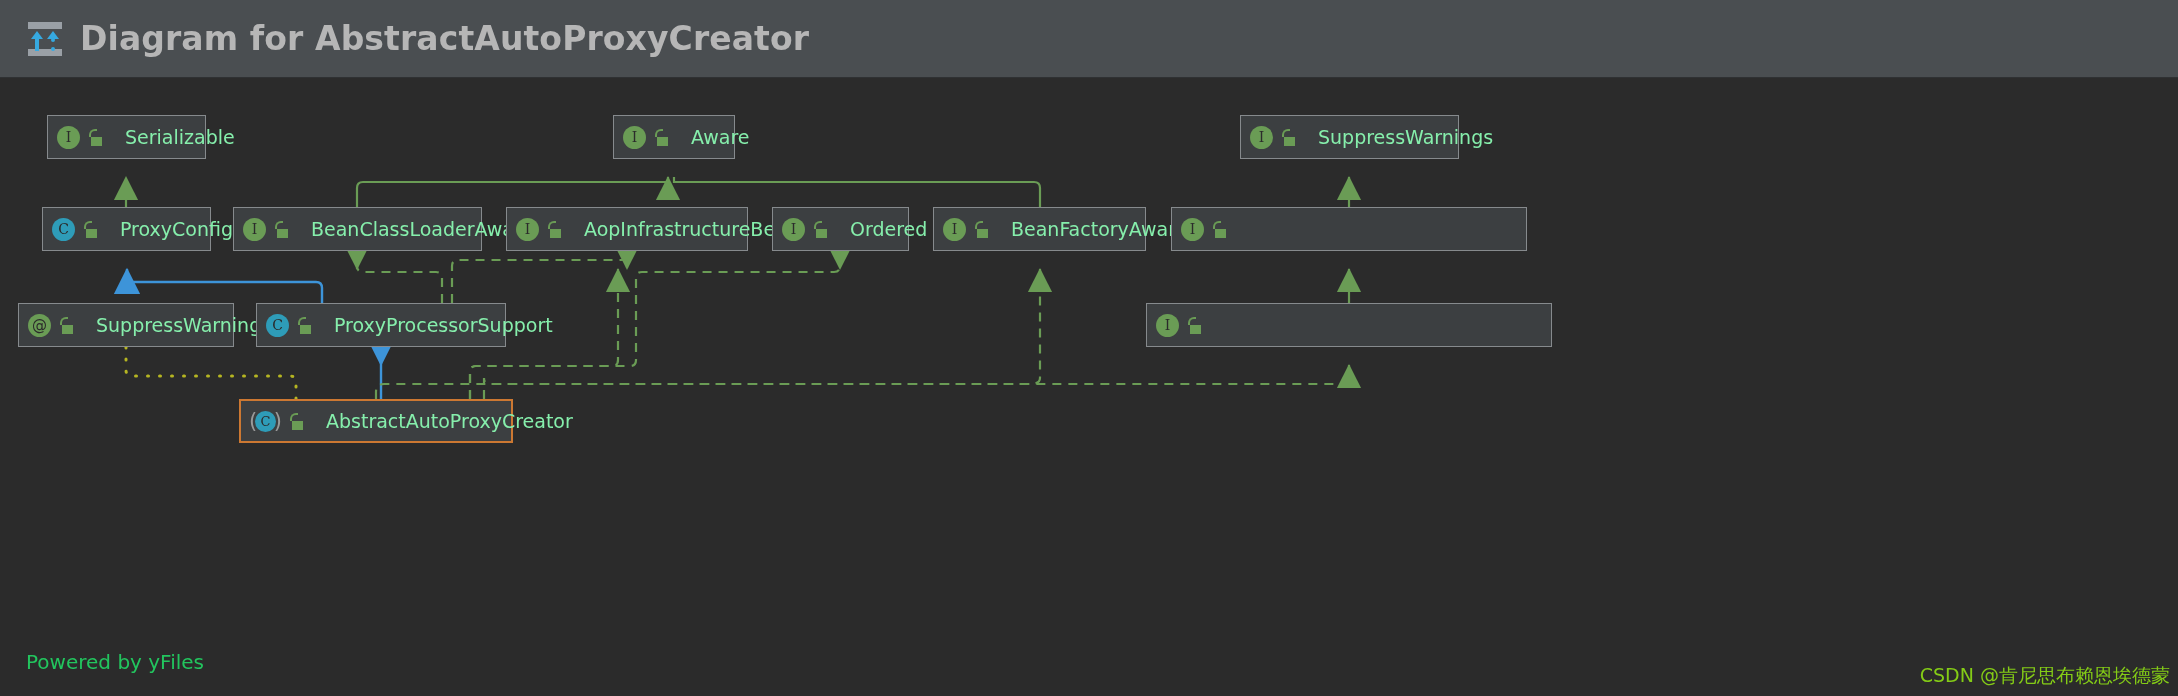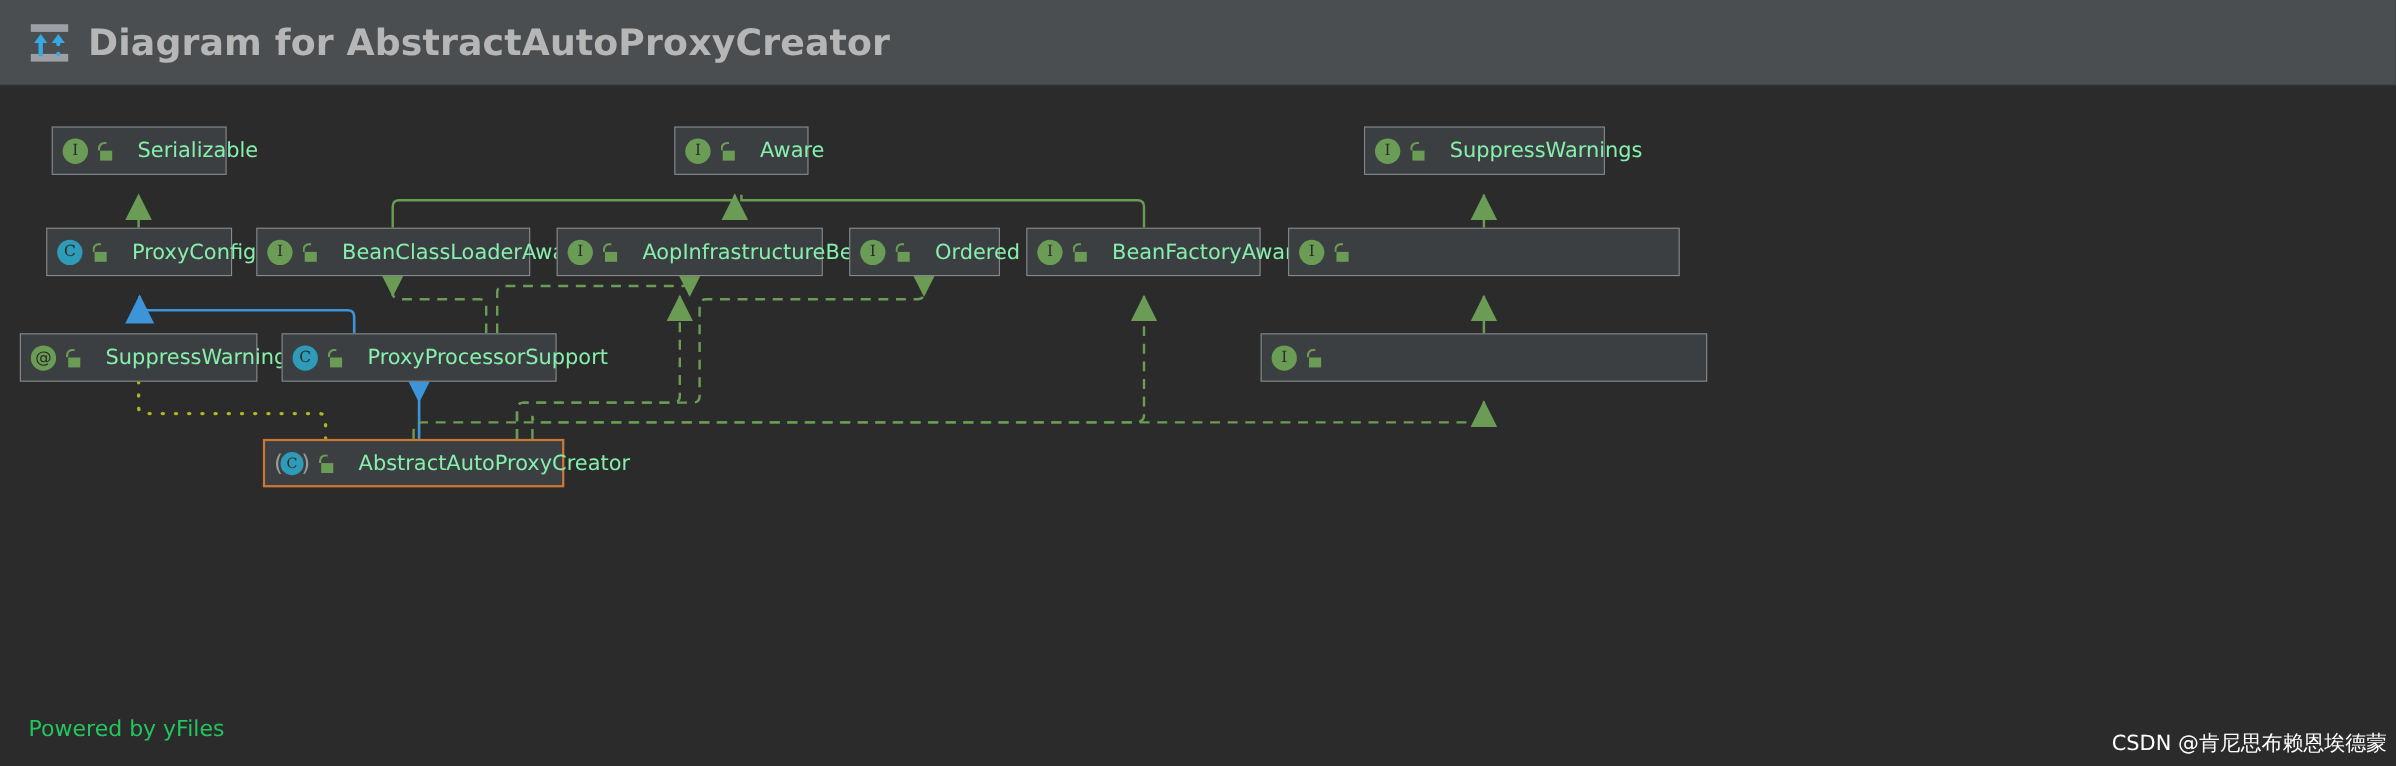--- a/index.html
+++ b/index.html
@@ -172,21 +172,21 @@
     left: 26px;
     bottom: 22px;
     color: #22c55e;
     font-size: 20px;
     font-family: "DejaVu Sans", sans-serif;
   }
   #watermark {
     position: absolute;
     right: 8px;
     bottom: 7px;
-    color: #ffffff;
+    color: #84cc16;
     font-size: 19px;
     font-family: "DejaVu Sans", sans-serif;
     white-space: nowrap;
   }
 </style>
 </head>
 <body>
 
 <div id="titlebar">
   <div class="tb-icon">

